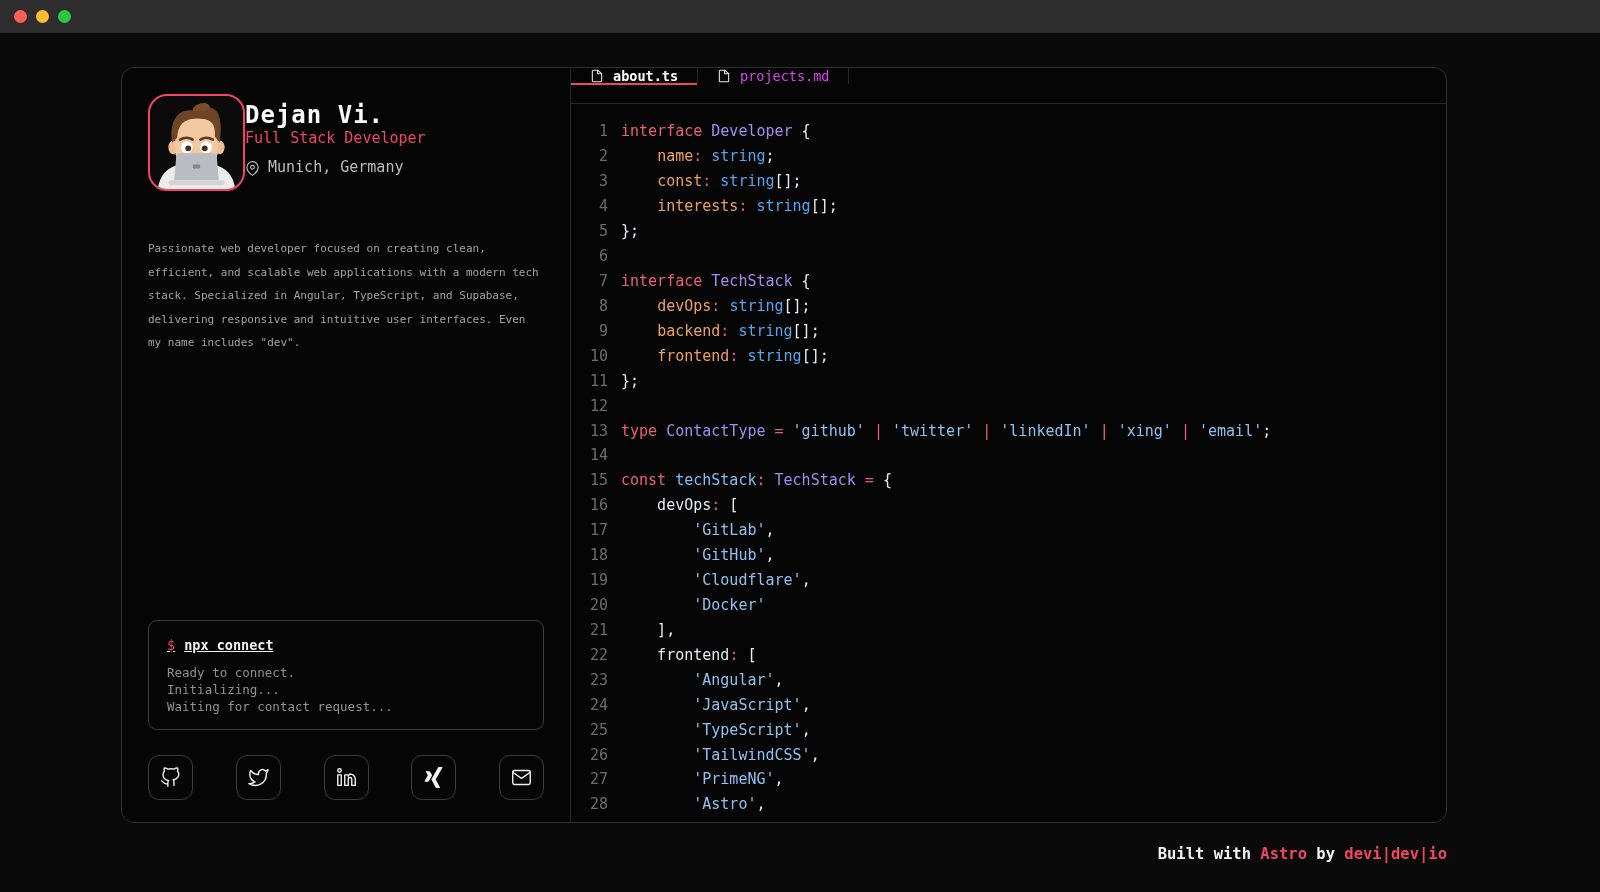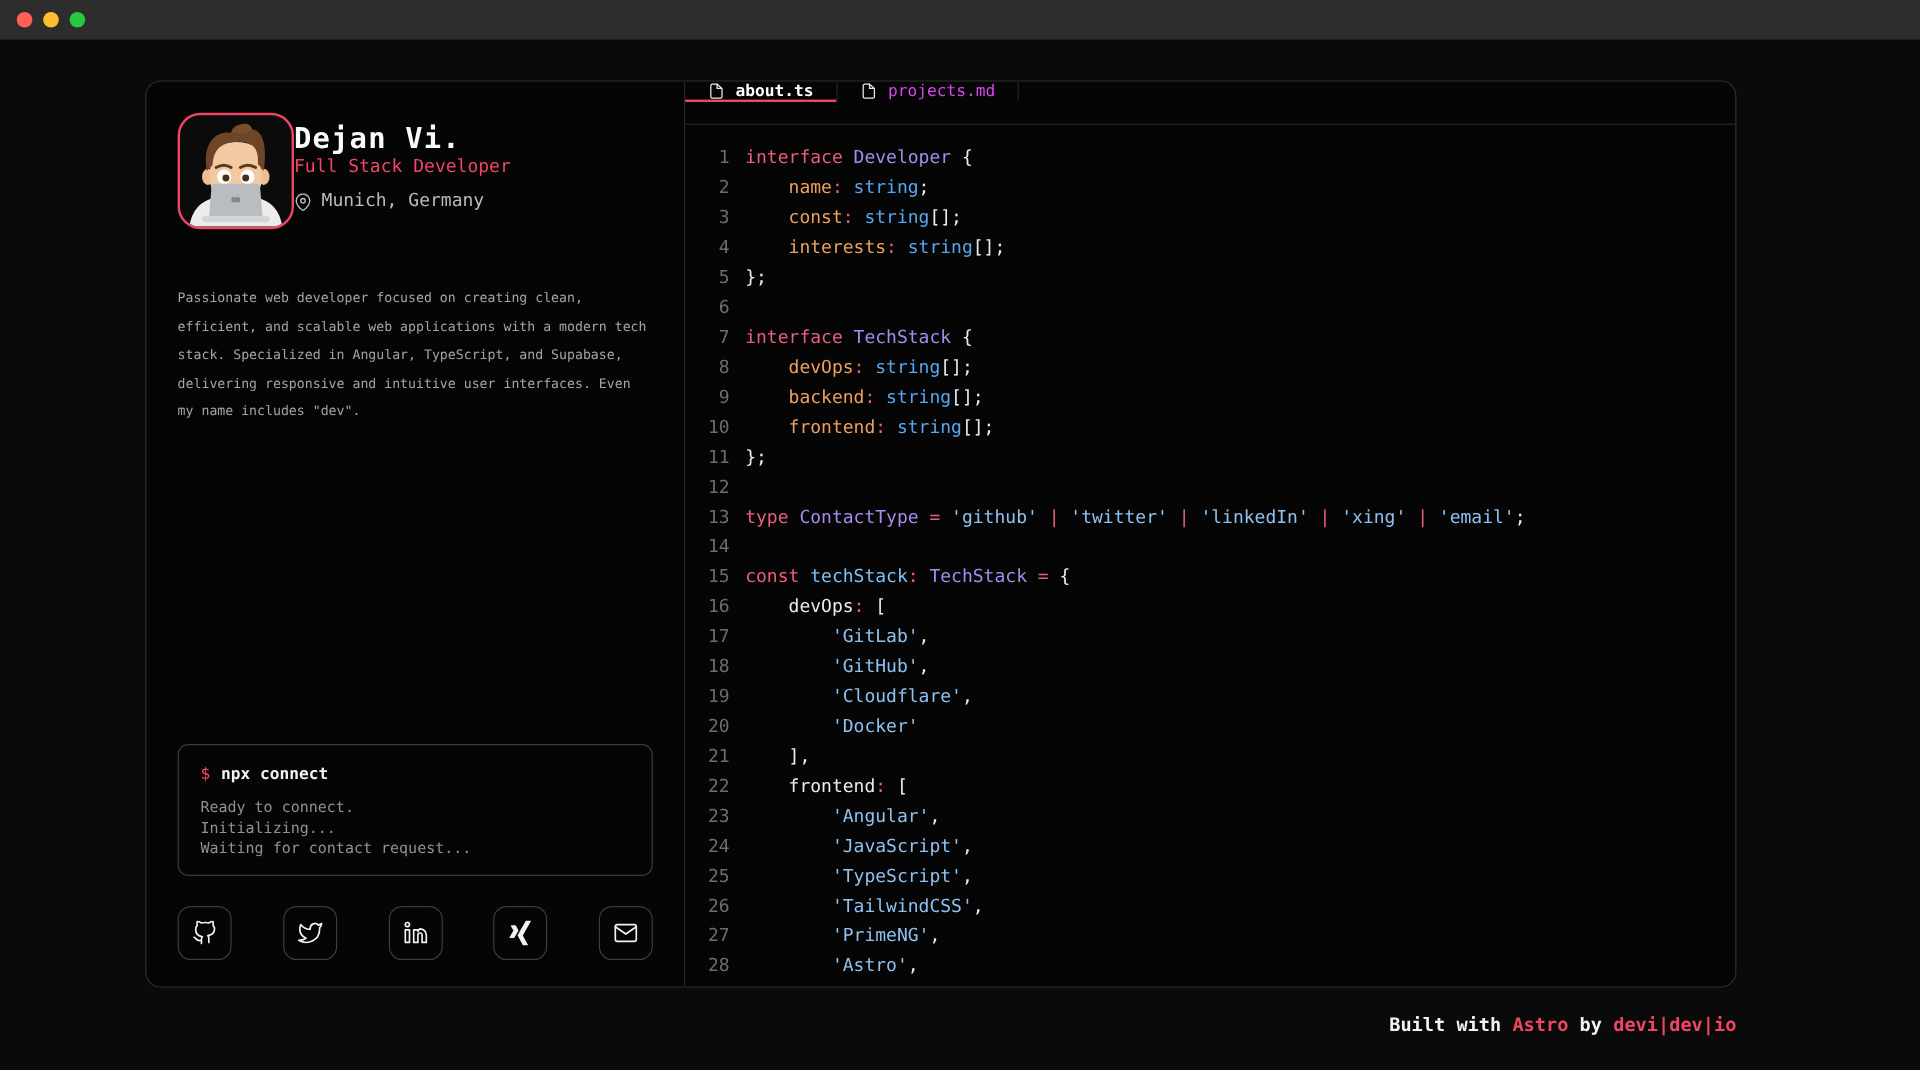--- a/index.html
+++ b/index.html
@@ -31,21 +31,21 @@
           overflow:hidden;background:#0b0b0b;}
   .avatar svg{width:100%;height:100%;display:block;}
   .ident{padding-top:7px;}
   .name{font-size:24px;font-weight:bold;letter-spacing:1px;color:#fafafa;}
   .role{margin-top:0;font-size:15px;color:var(--accent);}
   .loc{margin-top:11px;font-size:15px;color:var(--location-text);display:flex;align-items:flex-end;gap:8px;}
   .loc svg{width:15px;height:15px;stroke:var(--location-text);}
   .bio{margin-top:46px;font-size:11px;line-height:23.6px;color:var(--muted-text);}
 
   .terminal{margin-top:auto;border:1px solid var(--box-border);border-radius:9px;padding:16px 18px 14px 18px;}
-  .cmdline{font-size:13.5px;margin-bottom:11px;}
+  .cmdline{font-size:13.5px;margin-bottom:11px;text-decoration:underline;}
   .prompt{color:var(--accent);}
   .cmd{color:#f3f3f3;font-weight:bold;margin-left:9px;}
   .term-out div{font-size:12.5px;line-height:17px;color:var(--terminal-text);}
 
   .socials{margin-top:25px;display:flex;justify-content:space-between;}
   .social-btn{width:45px;height:45px;border-radius:11px;border:1px solid var(--box-border);
               background:transparent;display:flex;align-items:center;justify-content:center;
               color:#f2f2f2;cursor:pointer;}
   .social-btn svg{width:21px;height:21px;}
 

